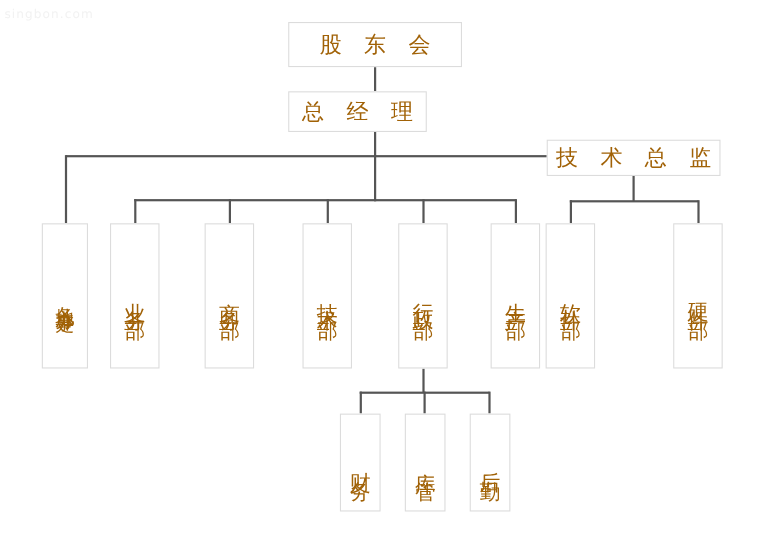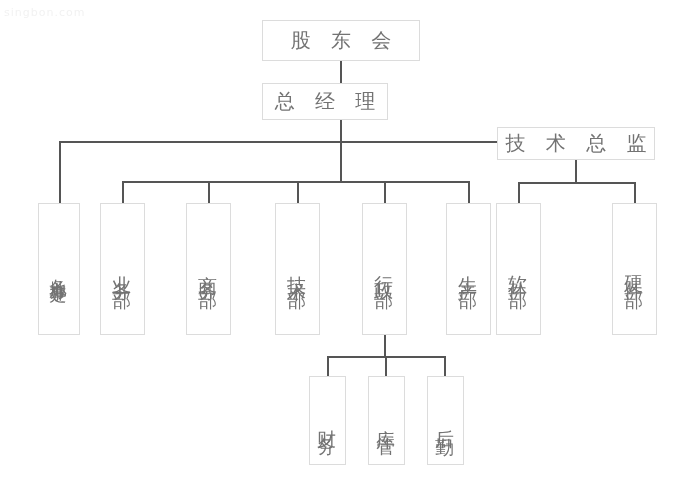--- a/index.html
+++ b/index.html
@@ -22,21 +22,21 @@
 
   
   .node{
     position:absolute;
     box-sizing:border-box;
     border:1px solid #dcdcdc;
     background:#fff;
     display:flex;
     align-items:center;
     justify-content:center;
-    color:#737373;
+    color:#a16207;
     font-family:"DejaVu Sans","Liberation Sans",sans-serif;
   }
   
   .node.h{
     font-size:20px;
     letter-spacing:7px;
     text-indent:7px;
     font-weight:500;
   }
   

